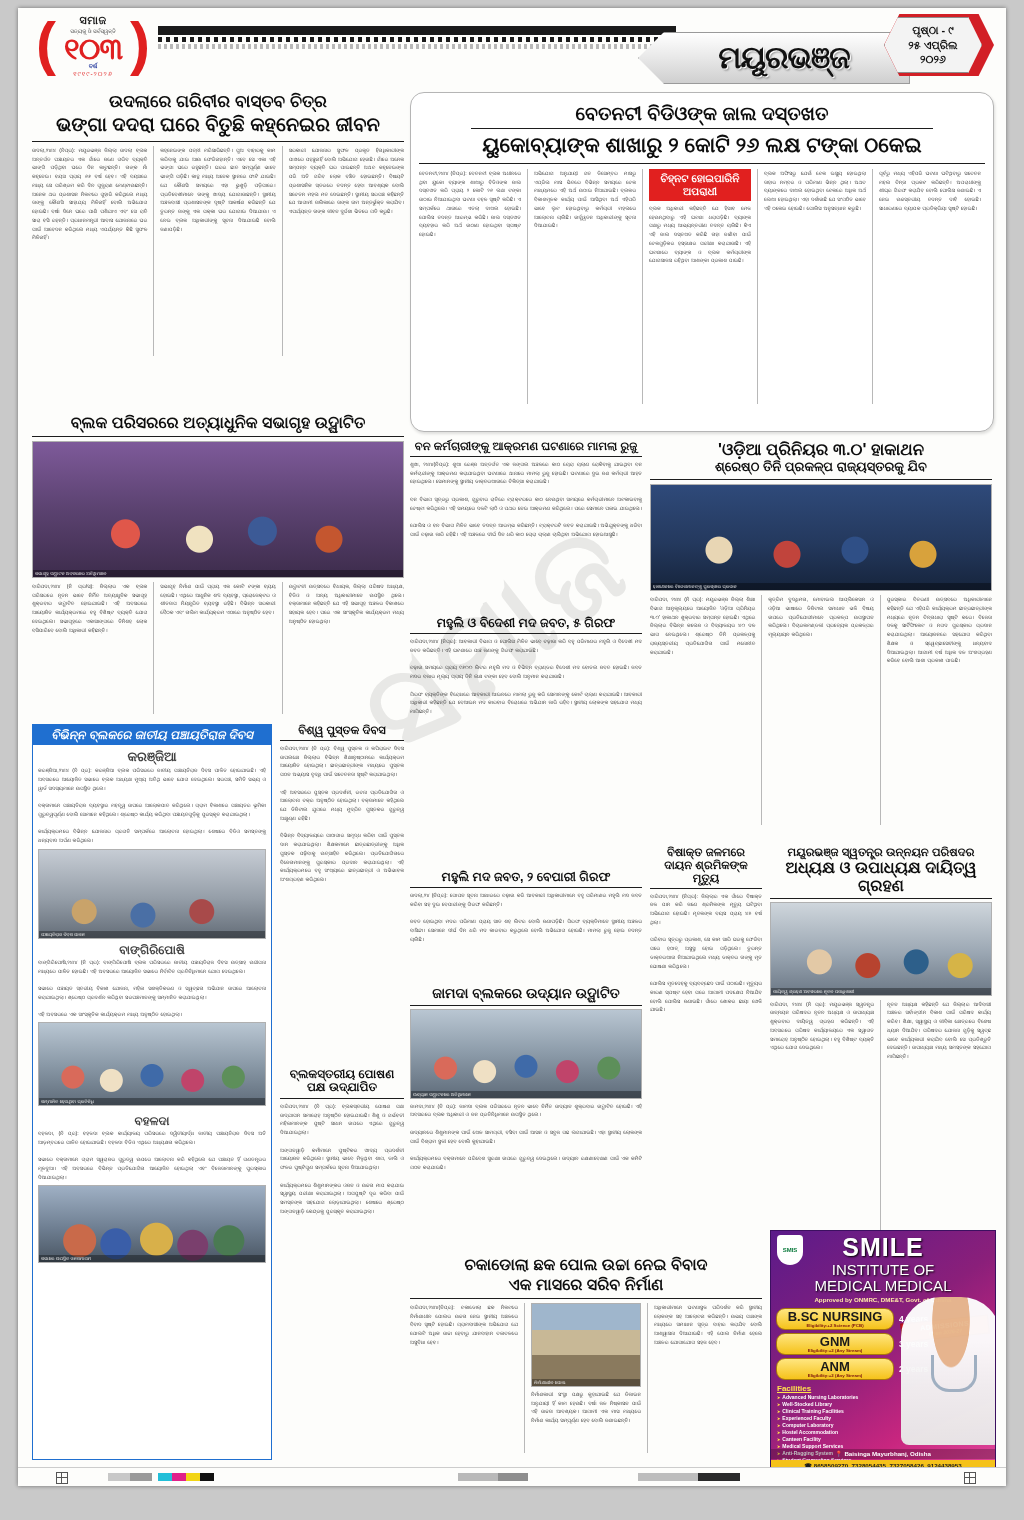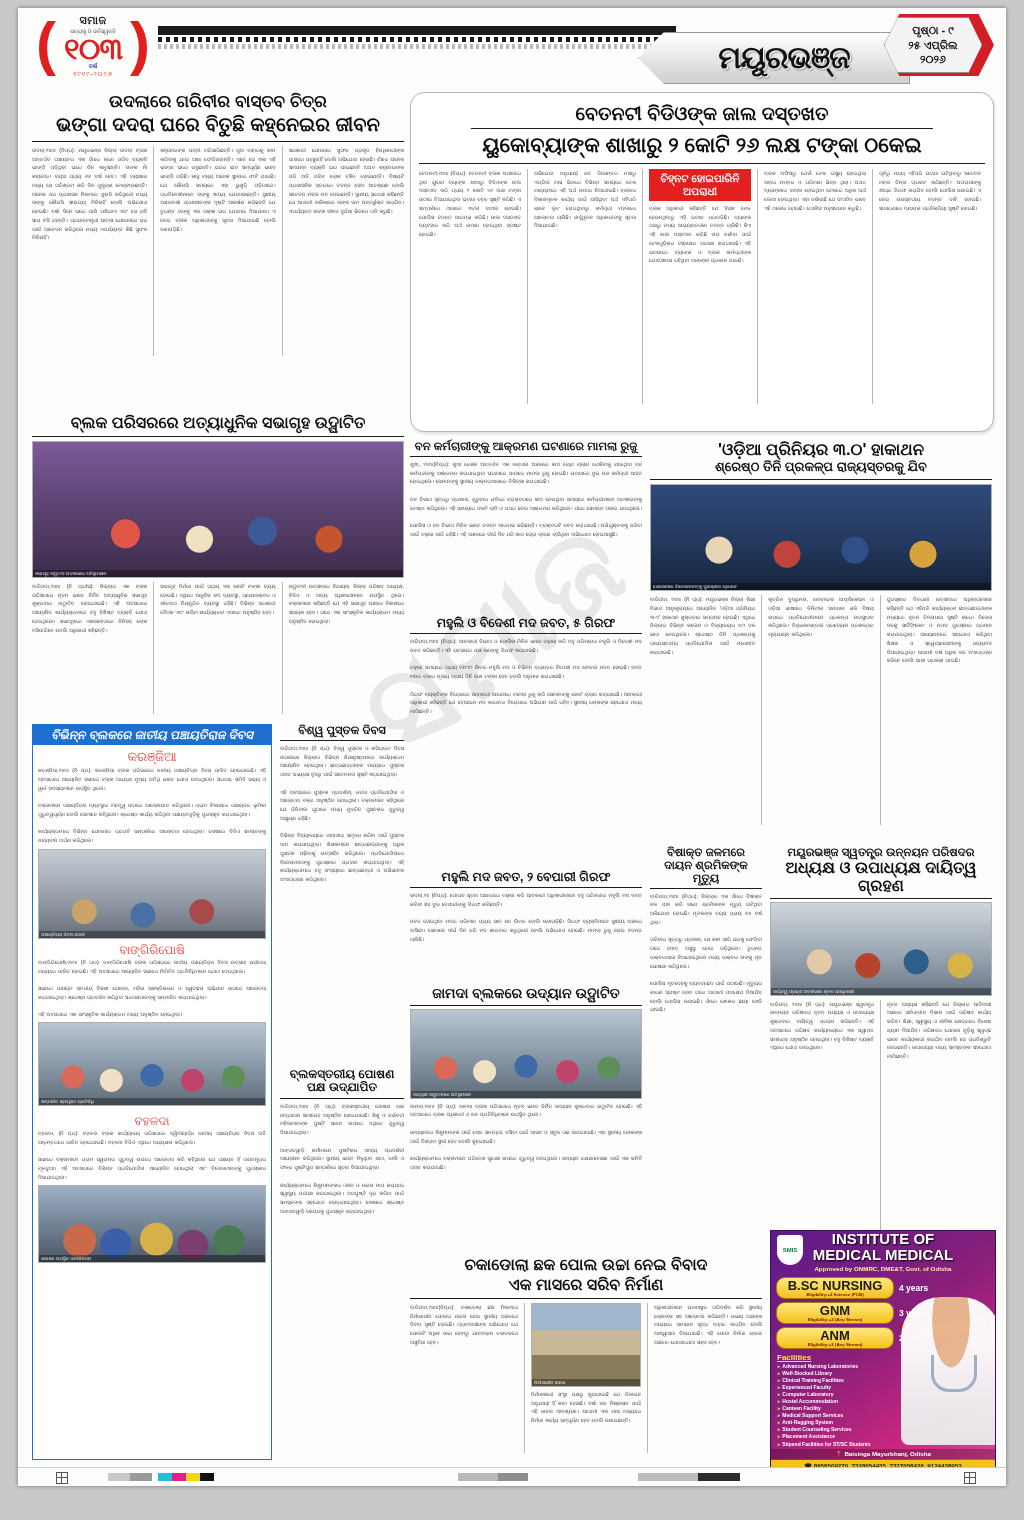--- a/index.html
+++ b/index.html
@@ -109,34 +109,34 @@
   .ph-const{background:
       linear-gradient(#9fb6cc 0 32%,#c8b896 32% 62%,#8a7a5e 62%);}
   .ph-hall{background:
       radial-gradient(circle at 20% 70%,#c9a36a 0 12px,transparent 13px),
       radial-gradient(circle at 46% 74%,#4a6fa5 0 12px,transparent 13px),
       radial-gradient(circle at 72% 70%,#a84a4a 0 12px,transparent 13px),
       linear-gradient(#c6ccd4,#959ea8 55%,#646d78);}
   .redbar{background:#e1201f;color:#fff;font-weight:bold;text-align:center;}
   .bluebox{border:1px solid #1f6fd0;}
   .bluebar{background:#1f6fd0;color:#fff;font-weight:bold;text-align:center;}
-  .pinkhd{color:#ef4444;font-weight:normal;text-align:center;}
+  .pinkhd{color:#404040;font-weight:bold;text-align:center;}
   
   .wm{position:absolute;left:330px;top:560px;font-size:120px;color:rgba(140,140,140,.18);
       transform:rotate(-38deg);font-weight:bold;pointer-events:none;letter-spacing:6px;}
   
   .ad{position:absolute;left:752px;top:1222px;width:224px;height:240px;
       background:linear-gradient(145deg,#5b1b8a,#8a1f7a 45%,#c8267f 75%,#e0479b);
       border:1px solid #3c1060;overflow:hidden;}
   .ad .shield{position:absolute;left:6px;top:4px;width:26px;height:30px;background:#fff;
       border-radius:4px 4px 14px 14px;display:flex;align-items:center;justify-content:center;}
   .ad .shield span{font-size:6px;color:#0a7a3c;font-weight:bold;text-align:center;line-height:1;}
   .ad .t1{text-align:center;color:#fff;font-size:25px;font-weight:bold;margin-top:2px;
       letter-spacing:1px;text-shadow:1px 1px 2px #000;}
-  .ad .t2{text-align:center;color:#fff;font-size:15px;font-weight:bold;line-height:1.05;
+  .ad .t2{text-align:center;color:#fff;font-size:15px;font-weight:normal;line-height:1.05;
       text-shadow:1px 1px 2px #000;}
   .ad .t3{text-align:center;color:#ffe9a8;font-size:6.2px;margin-top:2px;font-weight:bold;}
   .ad .courses{margin-top:5px;padding-left:5px;}
   .ad .crow{display:flex;align-items:center;margin-bottom:3px;}
   .ad .pill{background:linear-gradient(#ffe680,#f5c21a);border:1px solid #a8790a;
       border-radius:9px;padding:1px 6px;min-width:104px;text-align:center;}
   .ad .pill .cn{font-size:13px;font-weight:bold;color:#1a1a1a;line-height:1;}
   .ad .pill .ce{font-size:4.4px;color:#7a1010;font-weight:bold;}
   .ad .yrs{color:#fff;font-size:8.5px;font-weight:bold;margin-left:5px;}
   .ad .adm{position:absolute;right:6px;top:88px;width:86px;background:#e01f2d;
@@ -411,20 +411,21 @@
 
 ଅଙ୍ଗନୱାଡ଼ି କର୍ମୀମାନେ ପୁଷ୍ଟିକର ଖାଦ୍ୟ ପ୍ରଦର୍ଶନୀ ଆୟୋଜନ କରିଥିଲେ। ସ୍ଥାନୀୟ ଭାବେ ମିଳୁଥିବା ଶାଗ, ଡାଲି ଓ ଫଳର ପୁଷ୍ଟିଗୁଣ ସମ୍ପର୍କରେ ସୂଚନା ଦିଆଯାଇଥିଲା।
 
 କାର୍ଯ୍ୟକ୍ରମରେ ଶିଶୁମାନଙ୍କର ଓଜନ ଓ ଉଚ୍ଚତା ମାପ କରାଯାଇ ସ୍ୱାସ୍ଥ୍ୟ ପରୀକ୍ଷା କରାଯାଇଥିଲା। ଅପପୁଷ୍ଟି ଦୂର କରିବା ପାଇଁ ସମସ୍ତଙ୍କ ସହଯୋଗ ଲୋଡ଼ାଯାଇଥିଲା। ଶେଷରେ ଶ୍ରେଷ୍ଠ ଅଙ୍ଗନୱାଡ଼ି କେନ୍ଦ୍ରକୁ ପୁରସ୍କୃତ କରାଯାଇଥିଲା।</div>
   </div>
 
   <div class="ad">
     <div class="shield">
         <span>SMIS</span>
       </div>
+    <div class="t1">SMILE</div>
     <div class="t2">INSTITUTE OF</div>
     <div class="t2">MEDICAL MEDICAL</div>
     <div class="t3">Approved by ONMRC, DME&amp;T, Govt. of Odisha</div>
 
     <div class="adm">
       <div class="a1">ADMISSIONS</div>
       <div class="a2">Open 2026-27</div>
     </div>
 
     <div class="courses">

